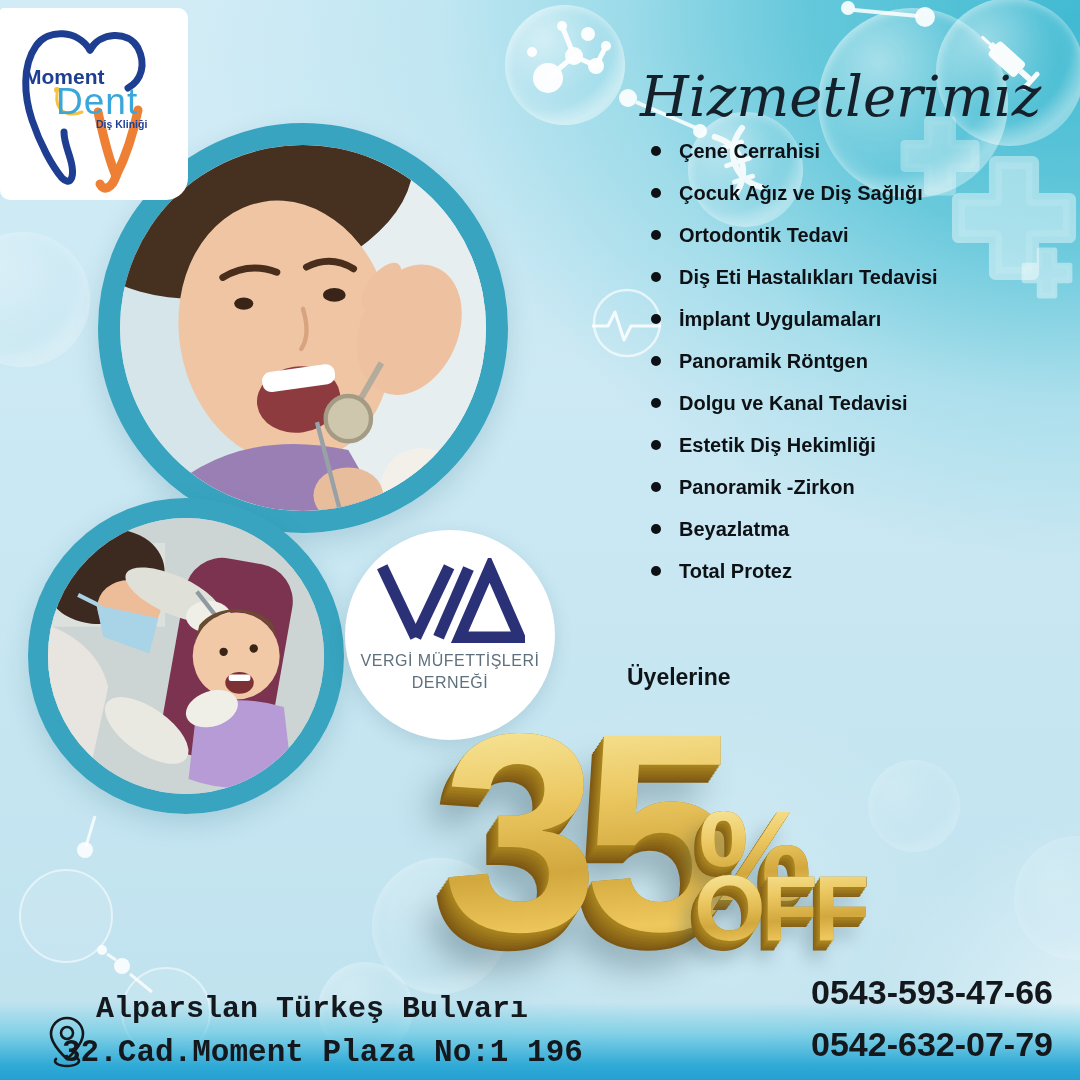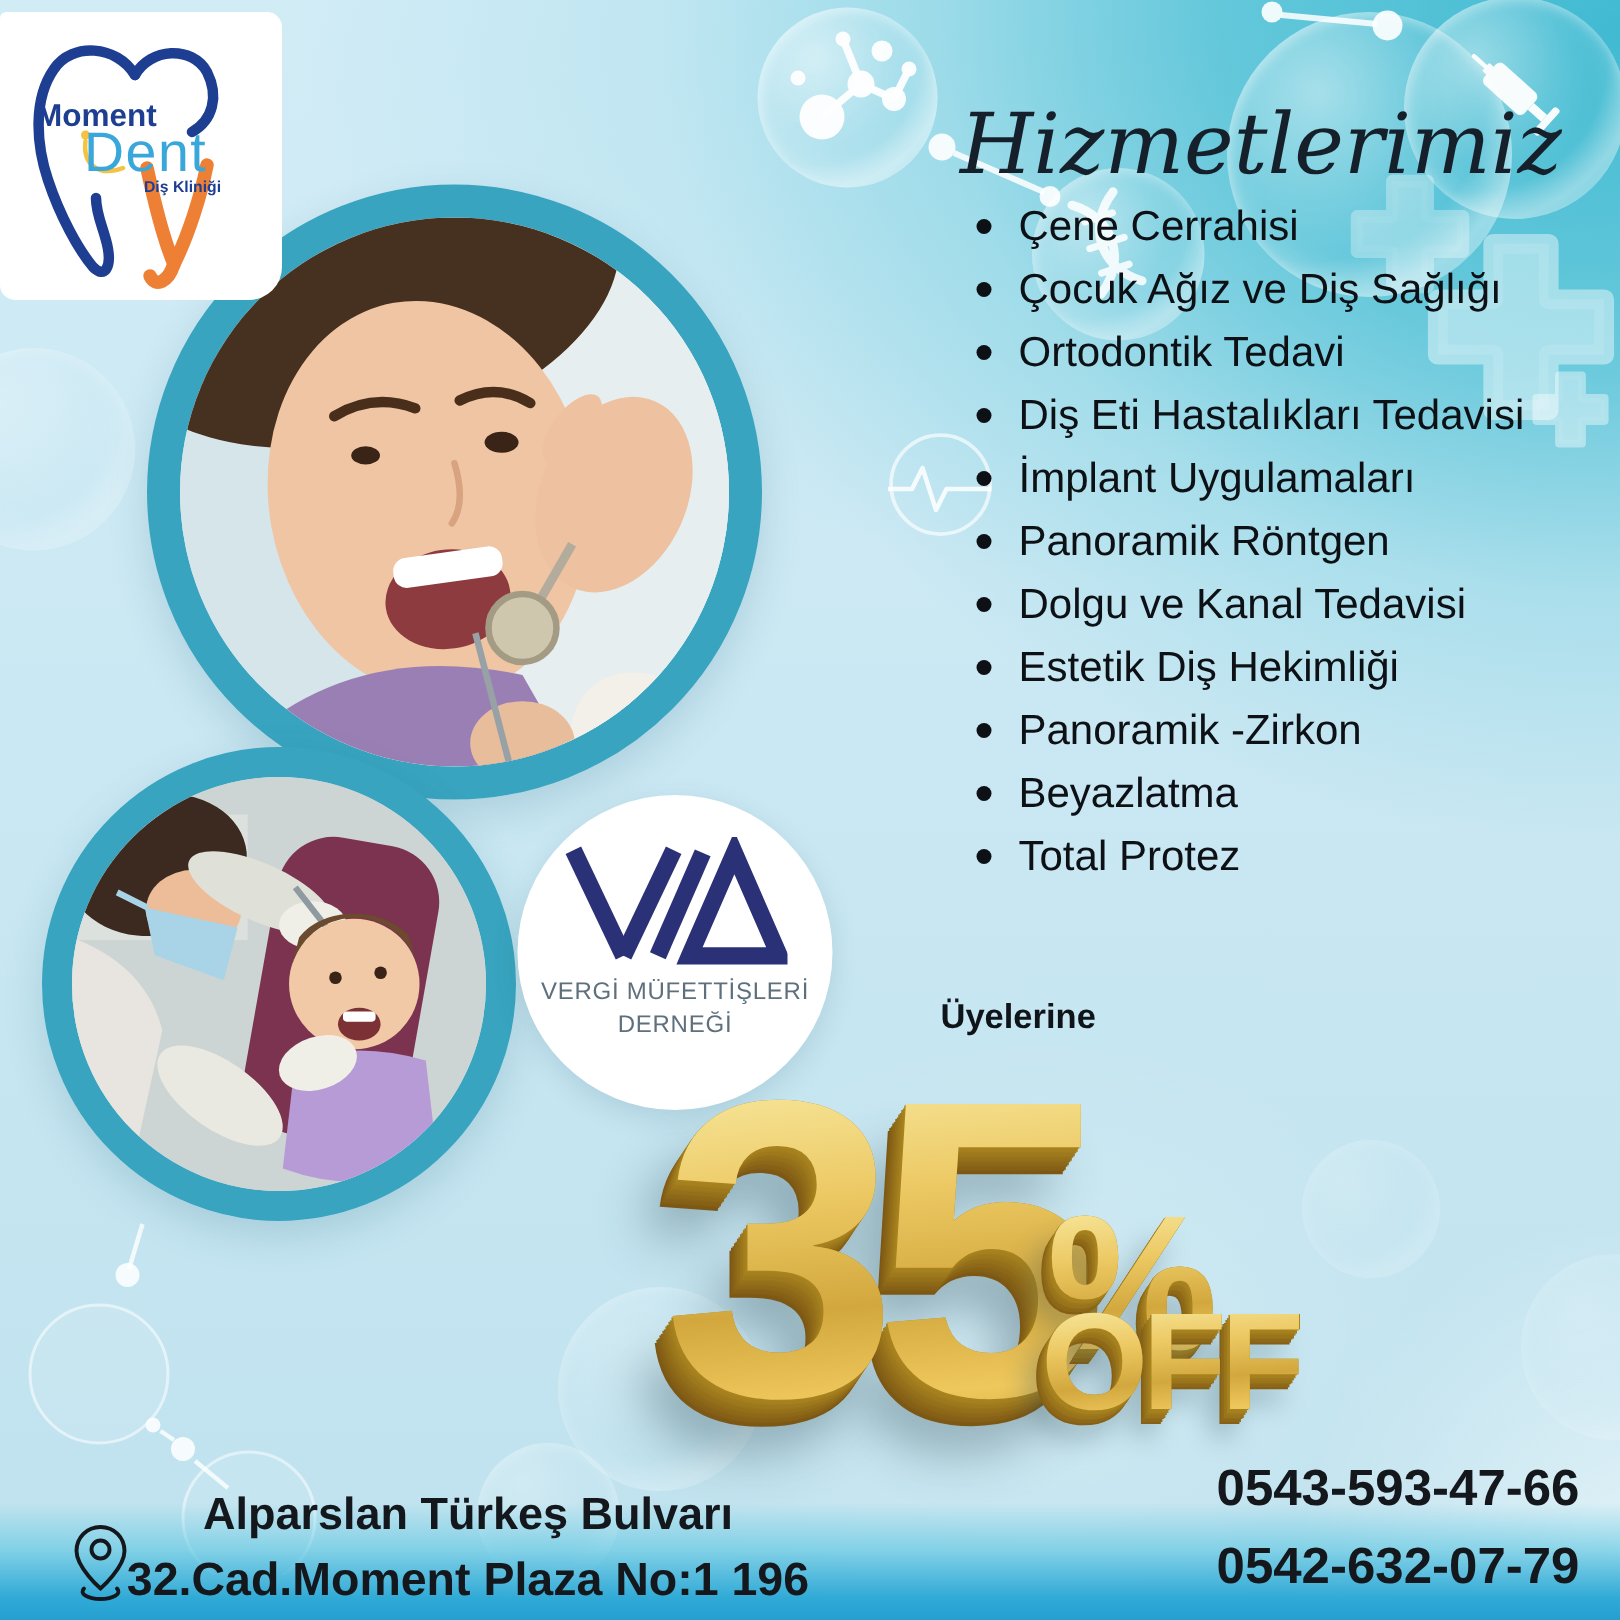--- a/index.html
+++ b/index.html
@@ -24,22 +24,22 @@
   .circle-photo svg{display:block;width:100%;height:100%;}
   #photo2{border-width:20px;z-index:11;}
   
   .vmd{position:absolute;left:345px;top:530px;width:210px;height:210px;border-radius:50%;background:#fff;
     z-index:13;text-align:center;box-shadow:0 6px 18px rgba(40,90,110,.15);}
   .vmd-text{font-size:16px;font-weight:500;letter-spacing:.5px;color:#5f707d;line-height:22px;}
   
   .script-heading{position:absolute;left:640px;top:64px;width:350px;text-align:center;z-index:20;
     font-family:"DejaVu Serif",serif;font-style:italic;font-size:56px;color:#15202a;}
   .services{position:absolute;left:645px;top:136px;width:435px;z-index:20;list-style:none;margin:0;padding:0;}
-  .services li{position:relative;padding-left:34px;margin:0 0 12px 0;font-size:28px;line-height:30px;
-    font-weight:400;color:#0d1115;white-space:nowrap;}
+  .services li{position:relative;padding-left:34px;margin:0 0 12px 0;font-size:20px;line-height:30px;
+    font-weight:700;color:#0d1115;white-space:nowrap;}
   .services li::before{content:"";position:absolute;left:6px;top:10px;width:10px;height:10px;border-radius:50%;background:#0d1115;}
   
   .audience{position:absolute;left:584px;top:664px;font-size:23px;font-weight:600;color:#0f1419;z-index:20;margin-left:43px;}
   .discount{position:absolute;left:436px;top:698px;width:480px;height:310px;z-index:30;}
   .g3d{position:absolute;line-height:1;font-weight:800;font-family:"Liberation Sans",sans-serif;}
   .g-depth{position:relative;display:inline-block;color:#a9831f;
     text-shadow:-1px 1px 0 #a9831f,-2px 3px 0 #a5801e,-3px 4px 0 #a17c1d,-4px 6px 0 #9d781c,
       -5px 7px 0 #99741b,-6px 9px 0 #95701a,-7px 10px 0 #916c19,-8px 12px 0 #8d6818,
       -9px 13px 0 #896417,-10px 15px 0 #856016,-11px 16px 0 #815c15,-12px 18px 0 #7d5814,
       -22px 34px 34px rgba(55,85,95,.45);}
@@ -48,21 +48,21 @@
       -12px 18px 18px rgba(55,85,95,.4);}
   .g-face{position:absolute;left:0;top:0;
     background:linear-gradient(175deg,#f8e9a0 8%,#ecc862 38%,#d2a83e 62%,#eec75d 82%,#c69f36 100%);
     -webkit-background-clip:text;background-clip:text;color:transparent;}
   #g-num{left:6px;top:-6px;font-size:282px;letter-spacing:-16px;}
   #g-pct{left:262px;top:94px;font-size:128px;}
   #g-off{left:258px;top:164px;font-size:92px;letter-spacing:-4px;}
   
   .band{position:absolute;left:0;right:0;bottom:0;height:78px;z-index:15;
     background:linear-gradient(180deg,rgba(88,194,224,0) 0%,rgba(96,199,226,.65) 40%,#2fa9d6 82%,#259fd0 100%);}
-  .address{position:absolute;left:62px;top:988px;width:500px;text-align:center;z-index:40;color:#14181d;}
+  .address{position:absolute;left:62px;top:988px;width:500px;text-align:center;z-index:40;color:#14181d;font-family:Liberation Mono, monospace;}
   .address .l1{font-size:30px;font-weight:700;line-height:43px;}
   .address .l2{font-size:31px;font-weight:700;line-height:43px;white-space:nowrap;}
   .pin{position:absolute;left:44px;top:1014px;width:46px;height:56px;z-index:40;}
   .phones{position:absolute;left:796px;top:966px;width:272px;text-align:center;z-index:40;
     font-size:34px;font-weight:700;color:#14181d;line-height:52px;white-space:nowrap;}
 </style>
 </head>
 <body>
 
 <div class="stage">

